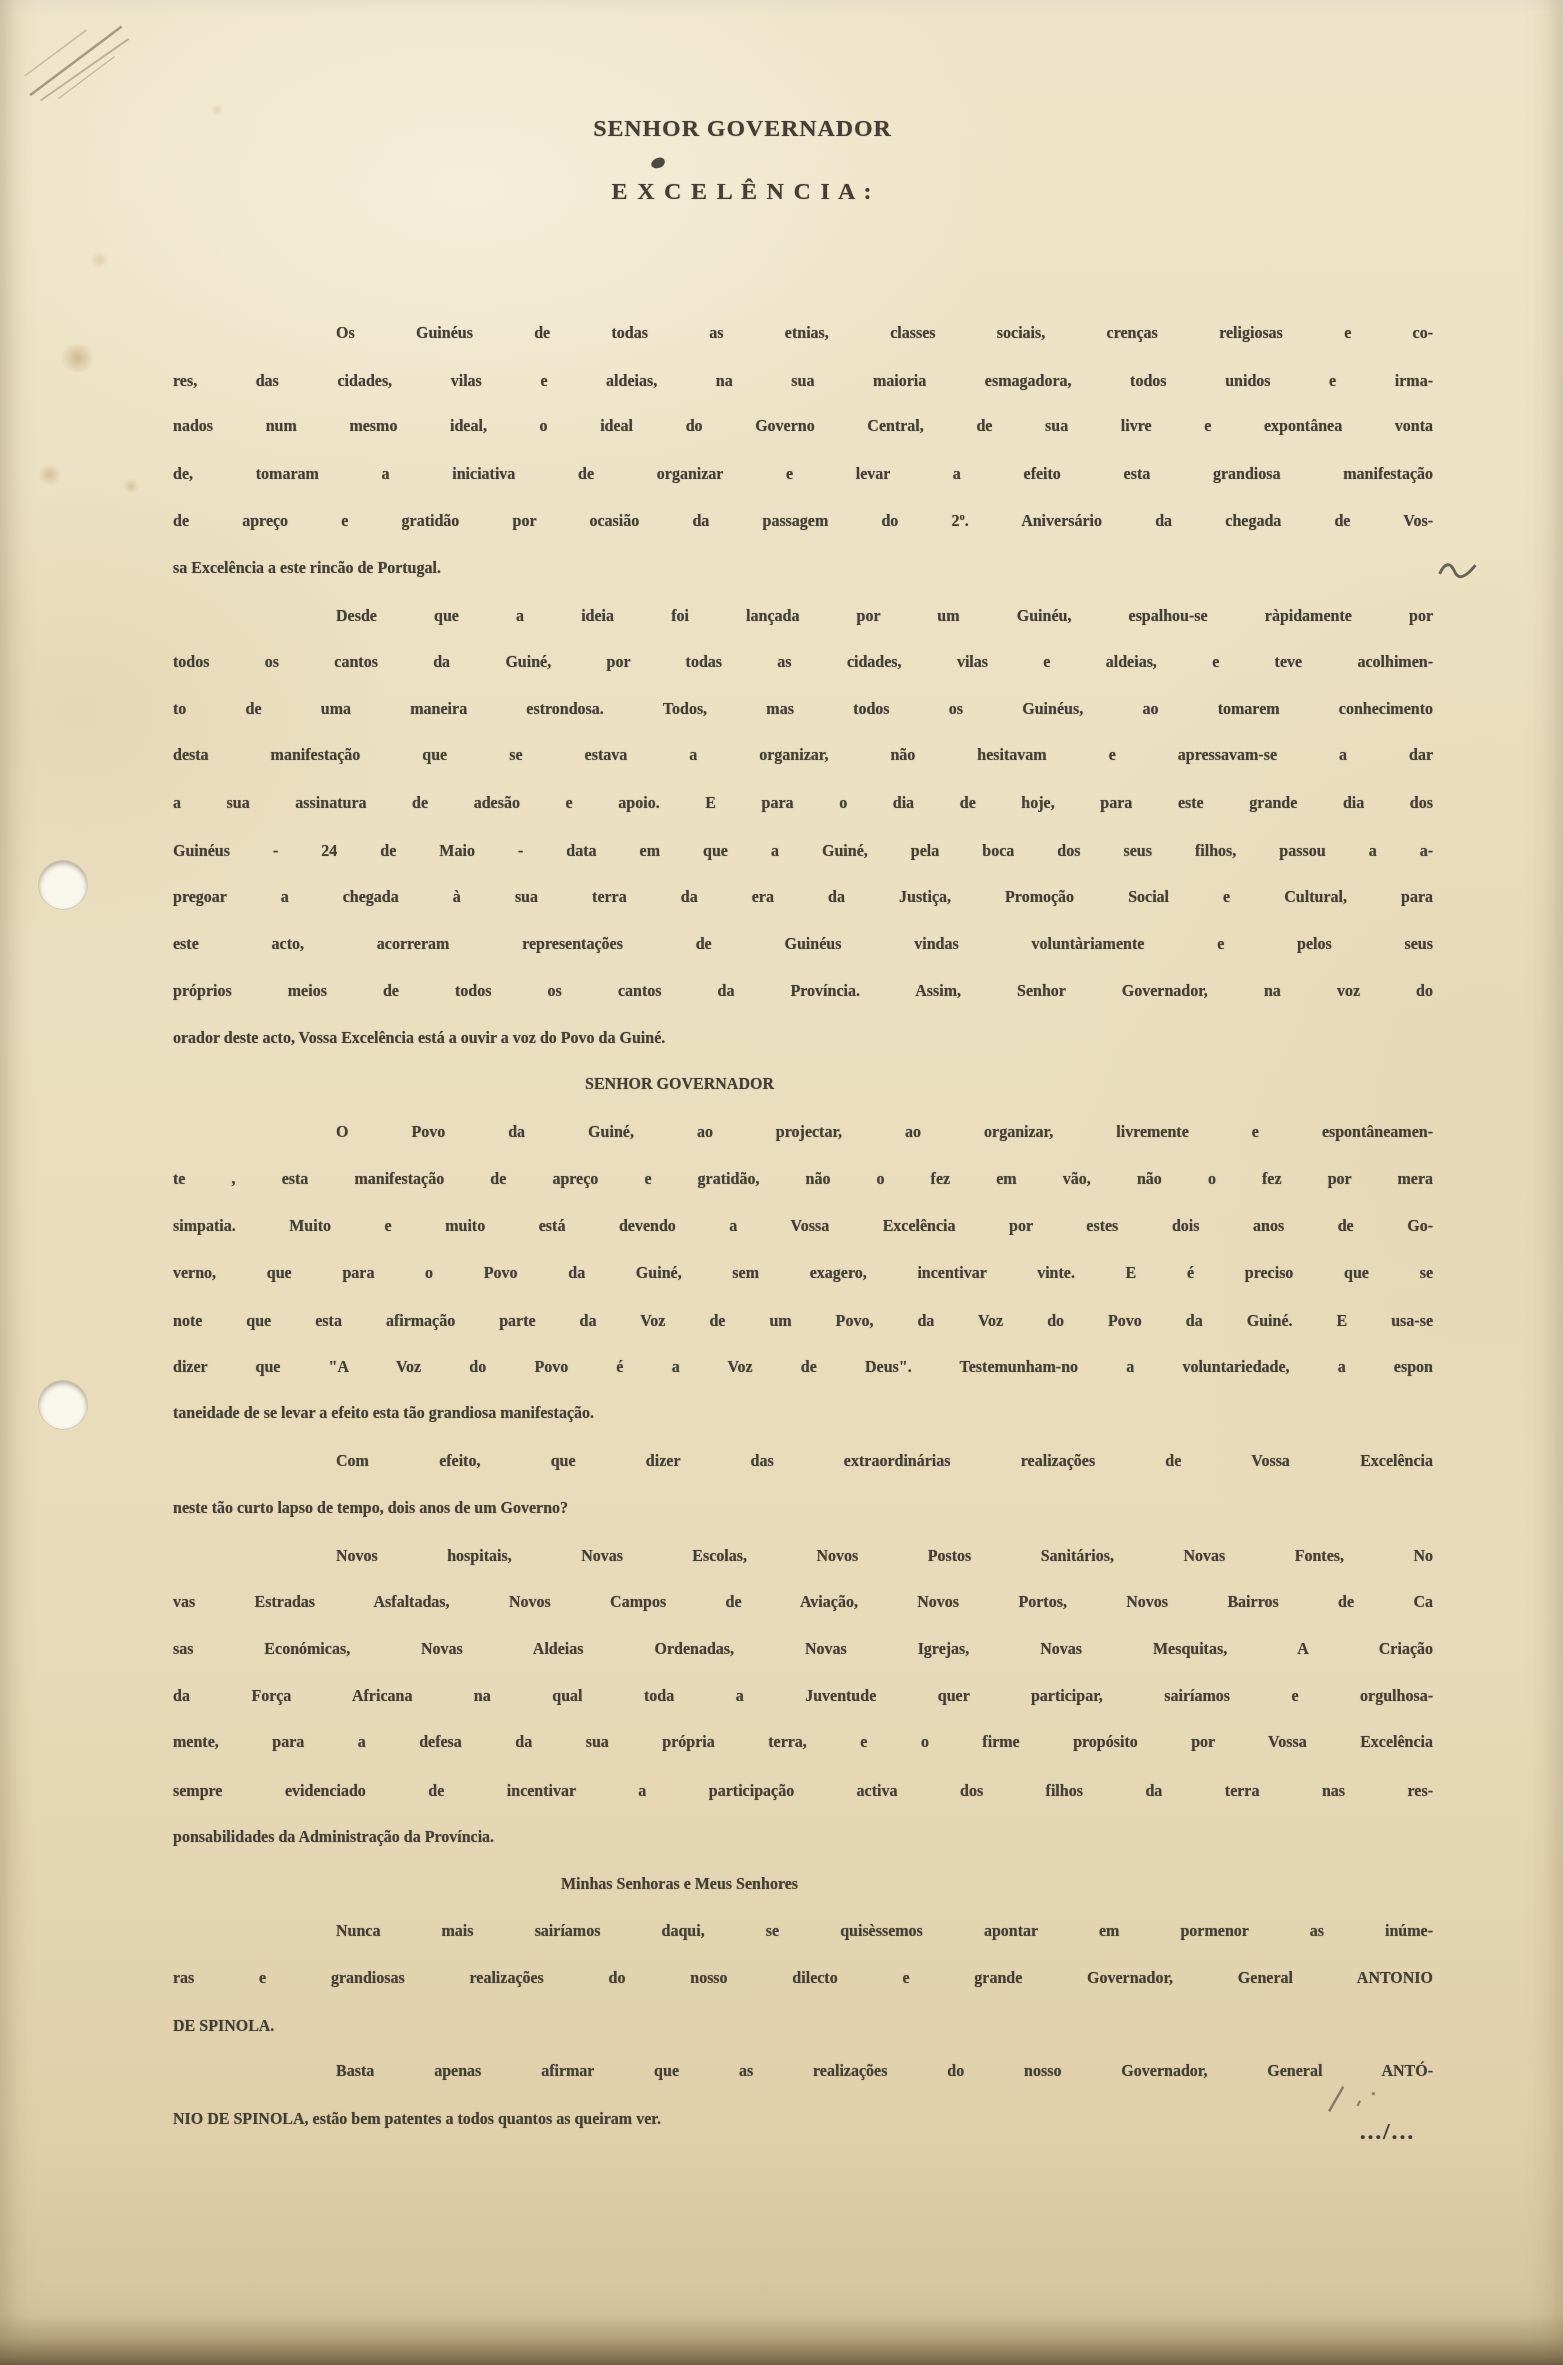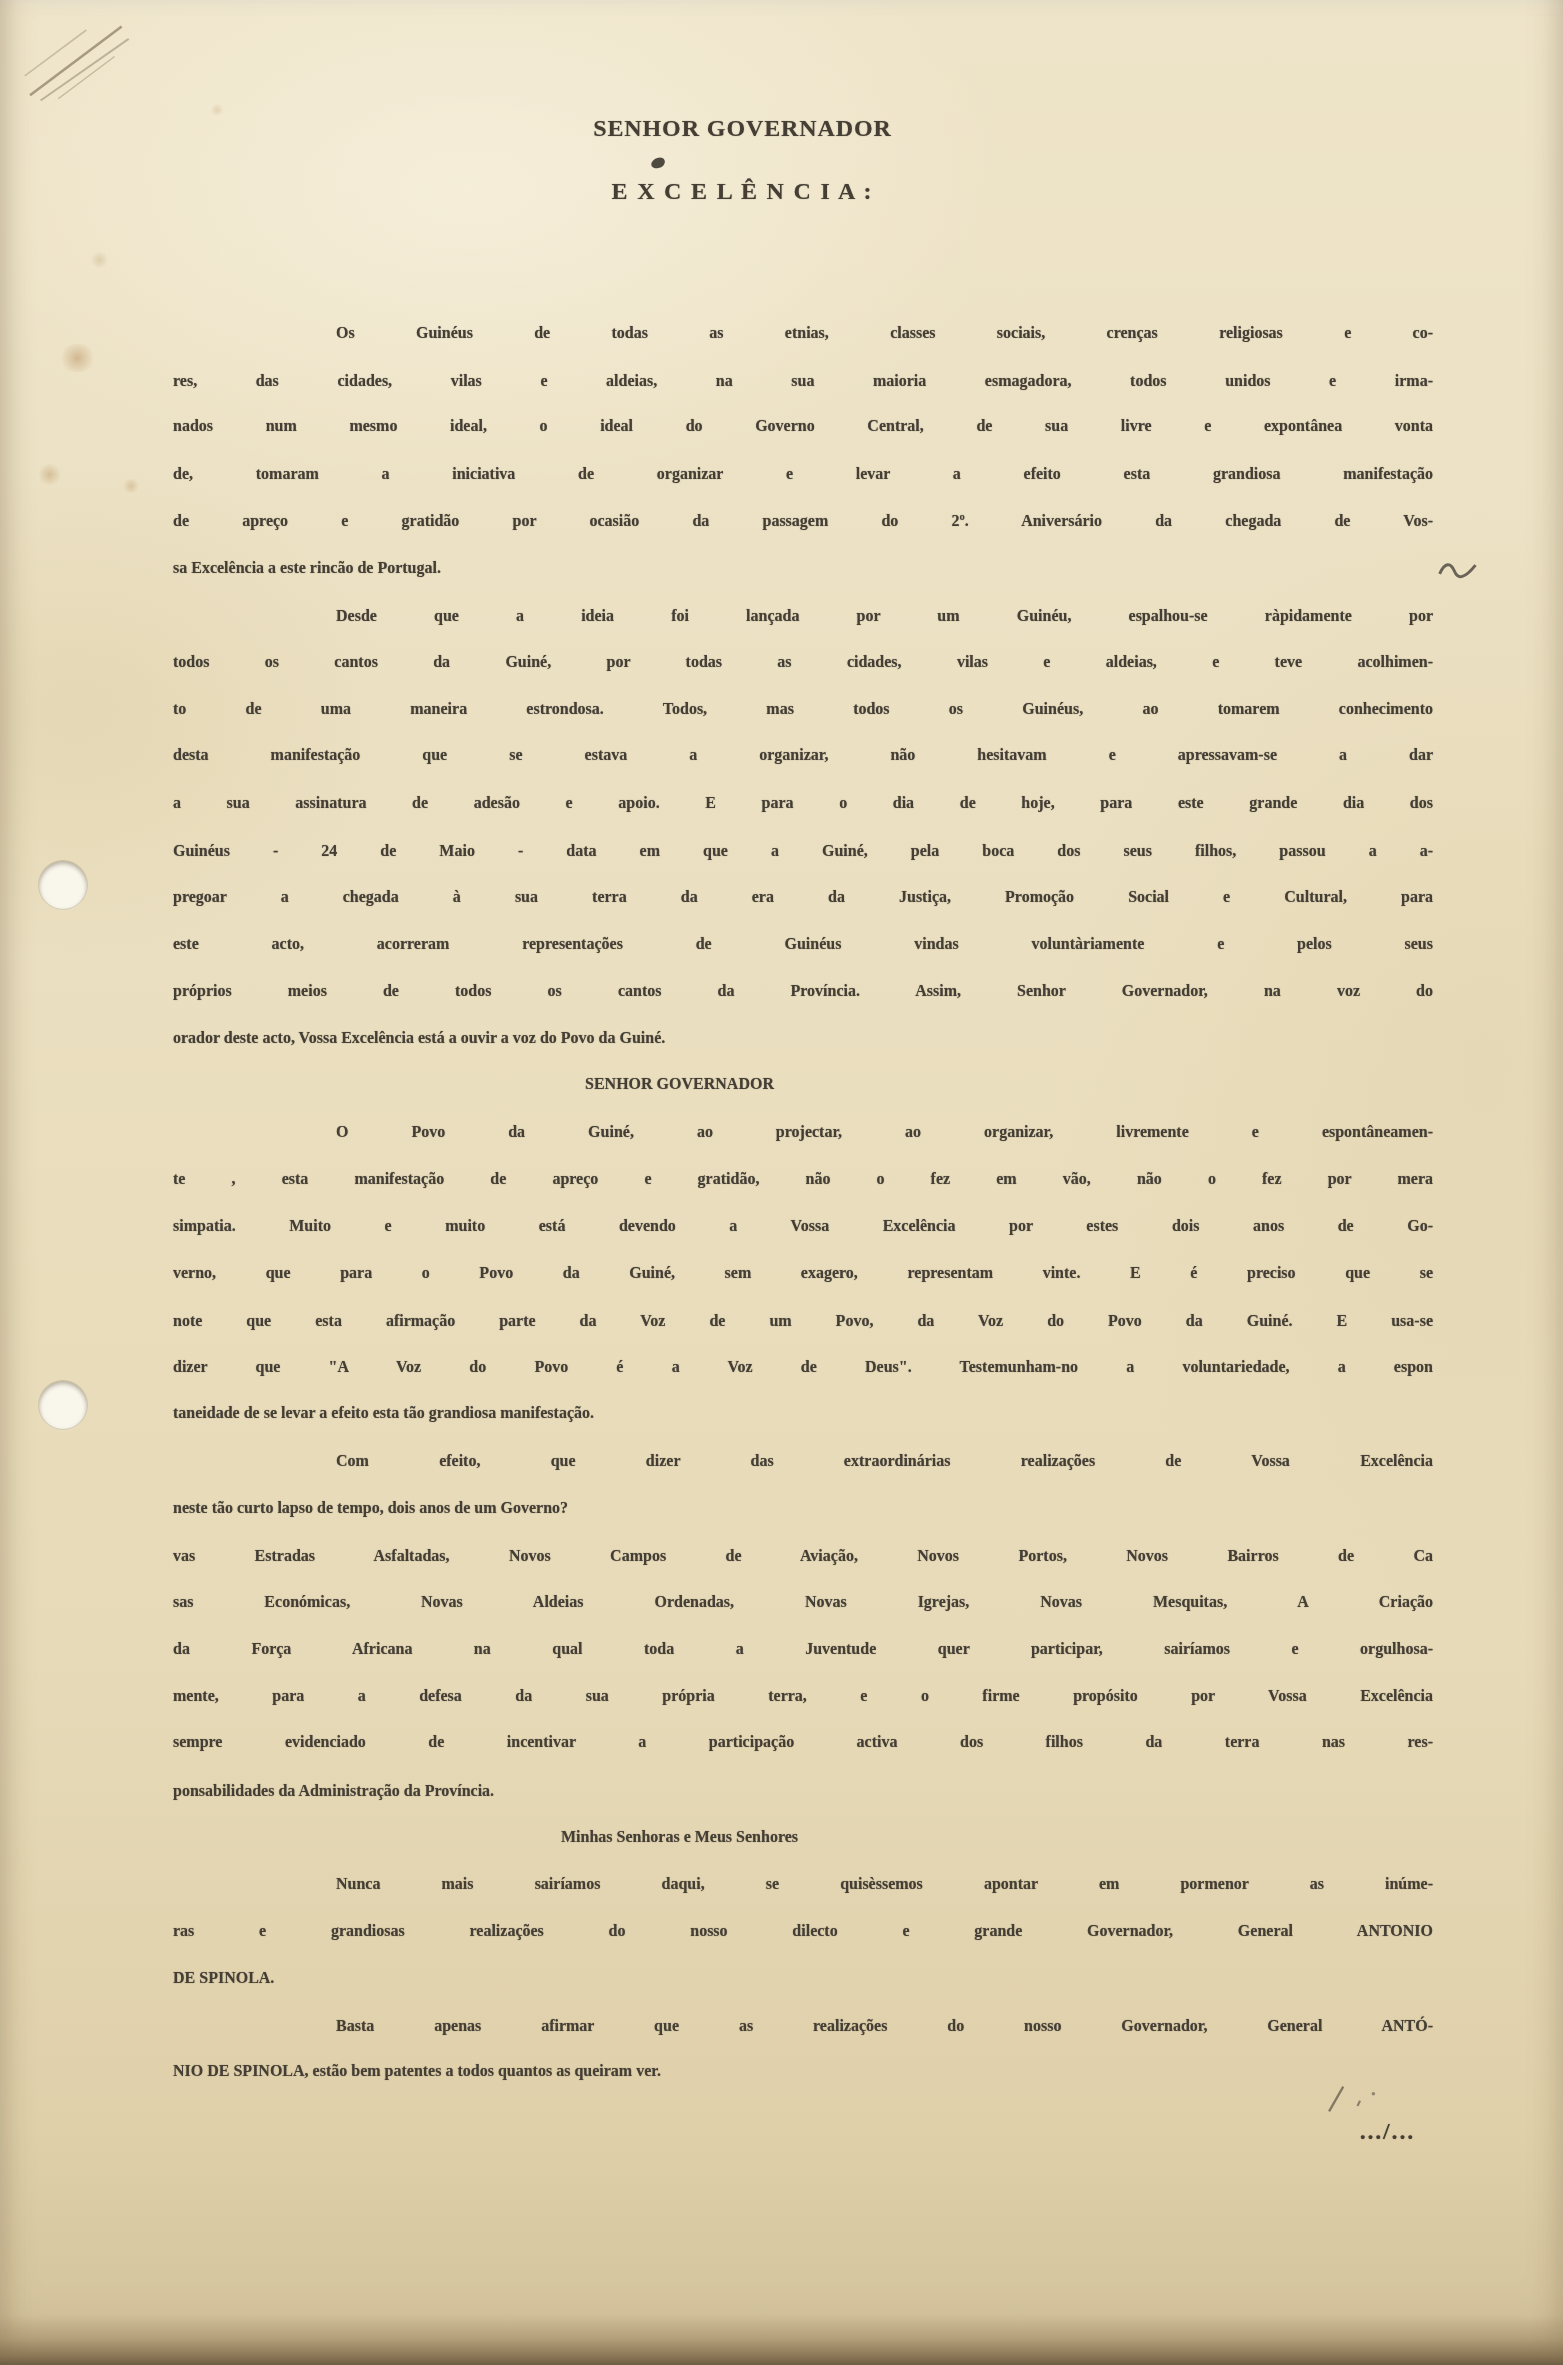--- a/index.html
+++ b/index.html
@@ -130,26 +130,27 @@
       <div class="tline">a sua assinatura de adesão e apoio. E para o dia de hoje, para este grande dia dos</div>
       <div class="tline">Guinéus - 24 de Maio - data em que a Guiné, pela boca dos seus filhos, passou a a-</div>
       <div class="tline">pregoar a chegada à sua terra da era da Justiça, Promoção Social e Cultural, para</div>
       <div class="tline">este acto, acorreram representações de Guinéus vindas voluntàriamente e pelos seus</div>
       <div class="tline">próprios meios de todos os cantos da Província. Assim, Senhor Governador, na voz do</div>
       <div class="tline end">orador deste acto, Vossa Excelência está a ouvir a voz do Povo da Guiné.</div>
       <div class="tline ctr">SENHOR GOVERNADOR</div>
       <div class="tline ind">O Povo da Guiné, ao projectar, ao organizar, livremente e espontâneamen-</div>
       <div class="tline">te , esta manifestação de apreço e gratidão, não o fez em vão, não o fez por mera</div>
       <div class="tline">simpatia. Muito e muito está devendo a Vossa Excelência por estes dois anos de Go-</div>
-      <div class="tline">verno, que para o Povo da Guiné, sem exagero, representam vinte. E é preciso que se</div>
+      <div class="tline">verno, que para o Povo da Guiné, sem exagero, incentivar vinte. E é preciso que se</div>
       <div class="tline">note que esta afirmação parte da Voz de um Povo, da Voz do Povo da Guiné. E usa-se</div>
       <div class="tline">dizer que "A Voz do Povo é a Voz de Deus". Testemunham-no a voluntariedade, a espon</div>
       <div class="tline end">taneidade de se levar a efeito esta tão grandiosa manifestação.</div>
       <div class="tline ind">Com efeito, que dizer das extraordinárias realizações de Vossa Excelência</div>
       <div class="tline end">neste tão curto lapso de tempo, dois anos de um Governo?</div>
+      <div class="tline ind">Novos hospitais, Novas Escolas, Novos Postos Sanitários, Novas Fontes, No</div>
       <div class="tline">vas Estradas Asfaltadas, Novos Campos de Aviação, Novos Portos, Novos Bairros de Ca</div>
       <div class="tline">sas Económicas, Novas Aldeias Ordenadas, Novas Igrejas, Novas Mesquitas, A Criação</div>
       <div class="tline">da Força Africana na qual toda a Juventude quer participar, sairíamos e orgulhosa-</div>
       <div class="tline">mente, para a defesa da sua própria terra, e o firme propósito por Vossa Excelência</div>
       <div class="tline">sempre evidenciado de incentivar a participação activa dos filhos da terra nas res-</div>
       <div class="tline end">ponsabilidades da Administração da Província.</div>
       <div class="tline ctr">Minhas Senhoras e Meus Senhores</div>
       <div class="tline ind">Nunca mais sairíamos daqui, se quisèssemos apontar em pormenor as inúme-</div>
       <div class="tline">ras e grandiosas realizações do nosso dilecto e grande Governador, General ANTONIO</div>
       <div class="tline end">DE SPINOLA.</div>

